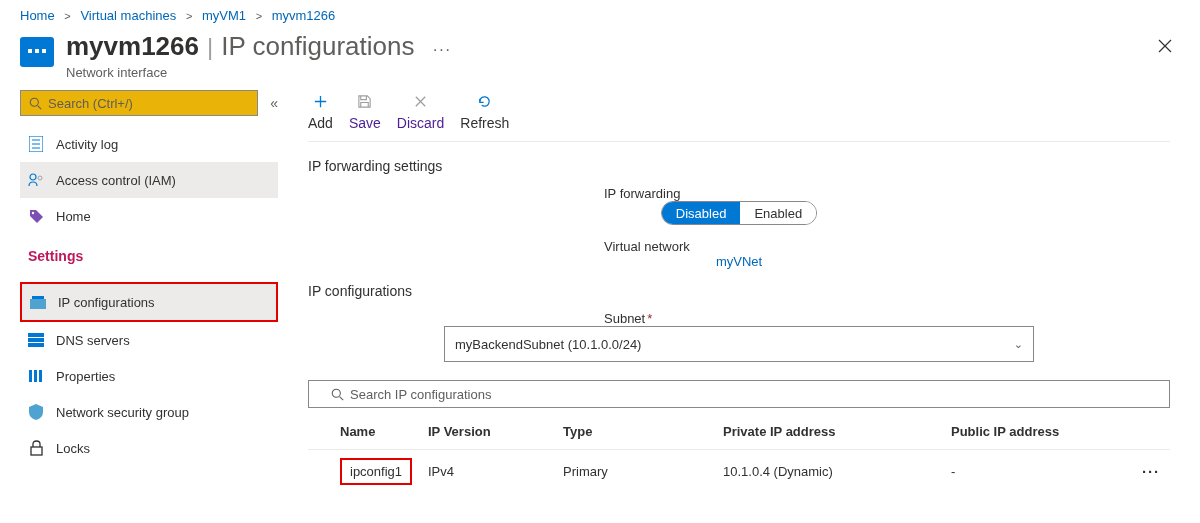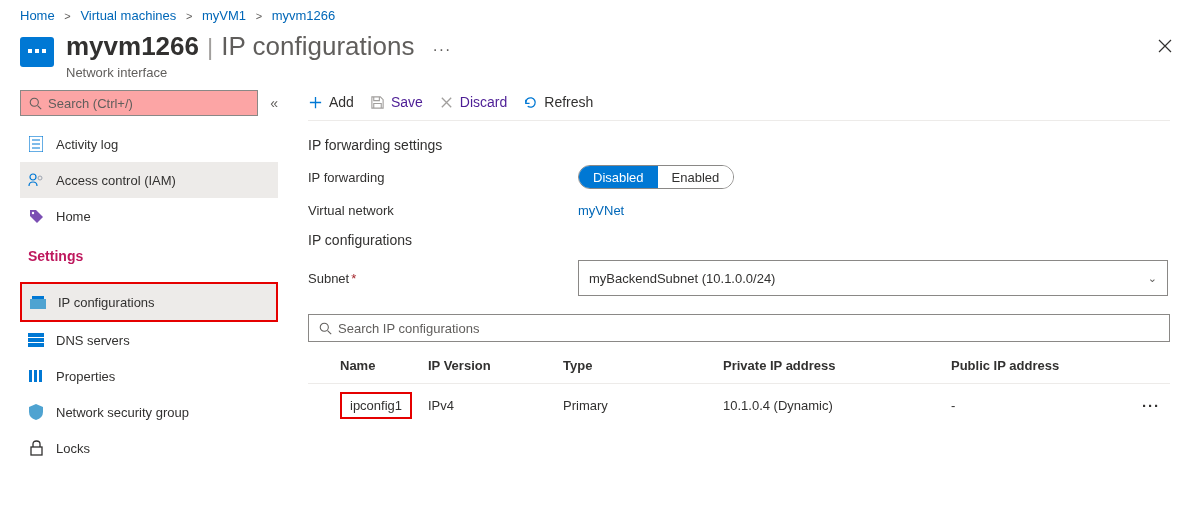--- a/index.html
+++ b/index.html
@@ -17,54 +17,54 @@
     .title { font-size: 26px; font-weight: 600; color: #323130; }
     .title-sub { font-size: 26px; font-weight: 400; color: #605e5c; }
     .title-divider { font-size: 24px; color: #a19f9d; margin: 0 8px; font-weight: 300; }
     .ellipsis-btn { color: #605e5c; font-size: 16px; margin-left: 14px; cursor: pointer; padding: 4px; letter-spacing: 1px; }
     .subtitle { color: #605e5c; font-size: 13px; margin-top: 2px; }
     .close-btn { margin-left: auto; font-size: 16px; color: #605e5c; padding: 8px; cursor: pointer; }
 
     .content { display: flex; }
     .sidebar { width: 290px; padding: 0 12px 0 20px; }
     .search-row { display: flex; align-items: center; margin-bottom: 10px; }
-    .search-box { flex: 1; border: 1px solid #8a8886; height: 26px; display: flex; align-items: center; padding: 0 8px; background: #fca5a5; }
+    .search-box { flex: 1; border: 1px solid #8a8886; height: 26px; display: flex; align-items: center; padding: 0 8px; background: #eab308; }
     .search-box svg { flex-shrink: 0; }
     .search-box span { color: #605e5c; margin-left: 6px; font-size: 13px; }
     .collapse-btn { color: #605e5c; margin-left: 12px; font-size: 14px; cursor: pointer; }
 
     .nav-item { display: flex; align-items: center; height: 36px; padding: 0 8px; cursor: pointer; }
     .nav-item.selected { background: #edebe9; }
     .nav-icon { width: 16px; height: 16px; margin-right: 12px; display: flex; align-items: center; justify-content: center; }
     .nav-label { font-size: 13px; color: #323130; }
     .nav-section-header { font-size: 14px; font-weight: 600; color: #be185d; padding: 14px 8px 18px 8px; }
 
     .highlight-box { border: 2px solid #e50000; padding: 0; }
     .highlight-cell { border: 2px solid #e50000; display: inline-block; padding: 4px 8px; }
 
     .main { flex: 1; padding: 0 30px 0 18px; }
     .toolbar { display: flex; align-items: center; gap: 16px; padding: 4px 0 10px 0; border-bottom: 1px solid #edebe9; margin-bottom: 16px; }
-    .toolbar-btn { display: flex; align-items: center; gap: 6px; color: #323130; cursor: pointer; font-size: 14px; }
+    .toolbar-btn { display: flex; align-items: center; gap: 6px; color: #323130; cursor: pointer; font-size: 14px; flex-direction: column; }
     .toolbar-btn.disabled { color: #4c1d95; cursor: default; }
     .toolbar-btn svg { width: 15px; height: 15px; }
 
     .section-title { font-size: 14px; font-weight: 400; color: #323130; margin: 6px 0 12px 0; }
-    .form-row { display: flex; align-items: center; margin-bottom: 14px; }
+    .form-row { display: flex; align-items: center; margin-bottom: 14px; flex-direction: column; }
     .form-label { width: 270px; font-size: 13px; color: #323130; }
     .required { color: #a4262c; margin-left: 2px; }
 
     .toggle-group { display: inline-flex; border: 1px solid #8a8886; border-radius: 14px; overflow: hidden; height: 24px; }
     .toggle-opt { padding: 2px 14px; font-size: 13px; display: flex; align-items: center; cursor: pointer; background: #fff; }
     .toggle-opt.active { background: #0078d4; color: #fff; }
 
     .dropdown { border: 1px solid #8a8886; height: 36px; display: flex; align-items: center; padding: 0 10px; width: 590px; cursor: pointer; justify-content: space-between; }
     .dropdown-text { font-size: 13px; }
     .chevron { font-size: 11px; color: #605e5c; }
 
-    .filter-box { border: 1px solid #8a8886; height: 28px; display: flex; align-items: center; padding: 0 10px; margin-top: 18px; }
+    .filter-box { border: 1px solid #8a8886; height: 28px; display: flex; align-items: center; padding: 0 22px; margin-top: 18px; }
     .filter-box span { color: #605e5c; margin-left: 6px; font-size: 13px; }
 
     .table { width: 100%; margin-top: 6px; }
     .table-header { display: flex; border-bottom: 1px solid #edebe9; padding: 10px 10px; font-weight: 600; font-size: 13px; }
     .table-row { display: flex; padding: 8px 10px; font-size: 13px; align-items: center; }
     .col-name { width: 110px; padding-left: 22px; }
     .col-ipver { width: 135px; }
     .col-type { width: 160px; }
     .col-private { width: 228px; }
     .col-public { flex: 1; }

